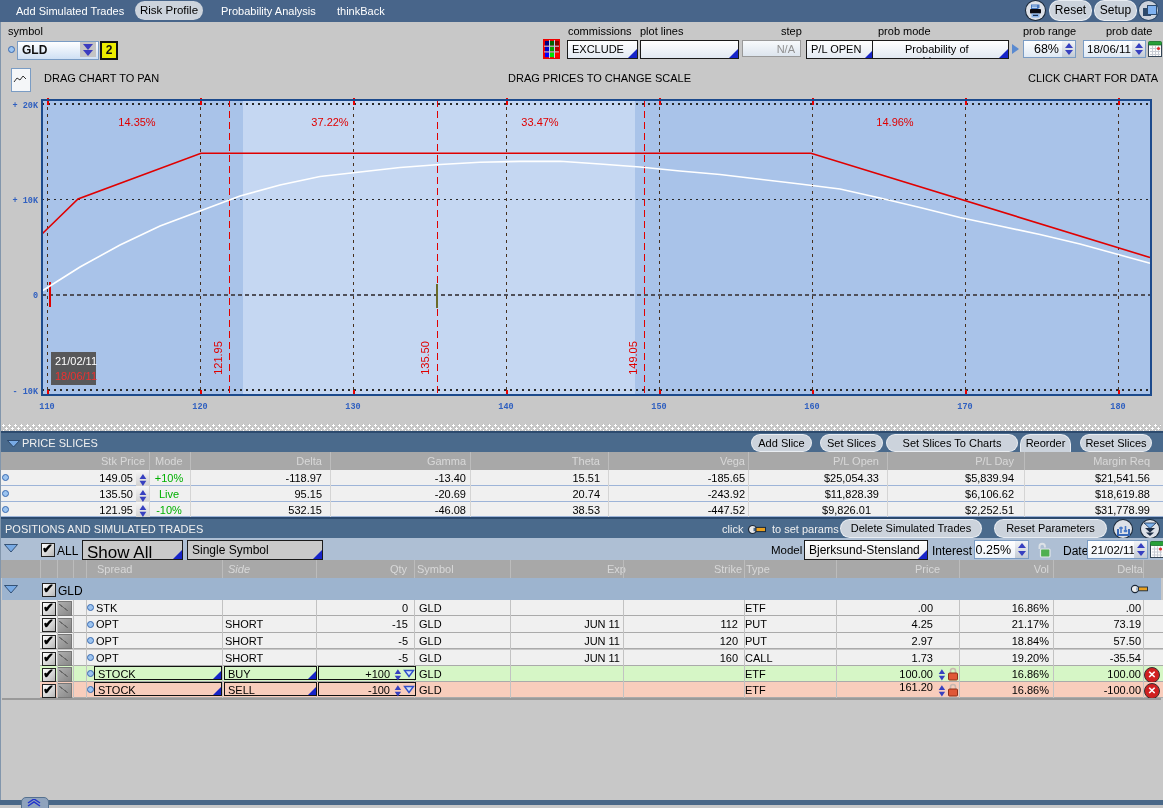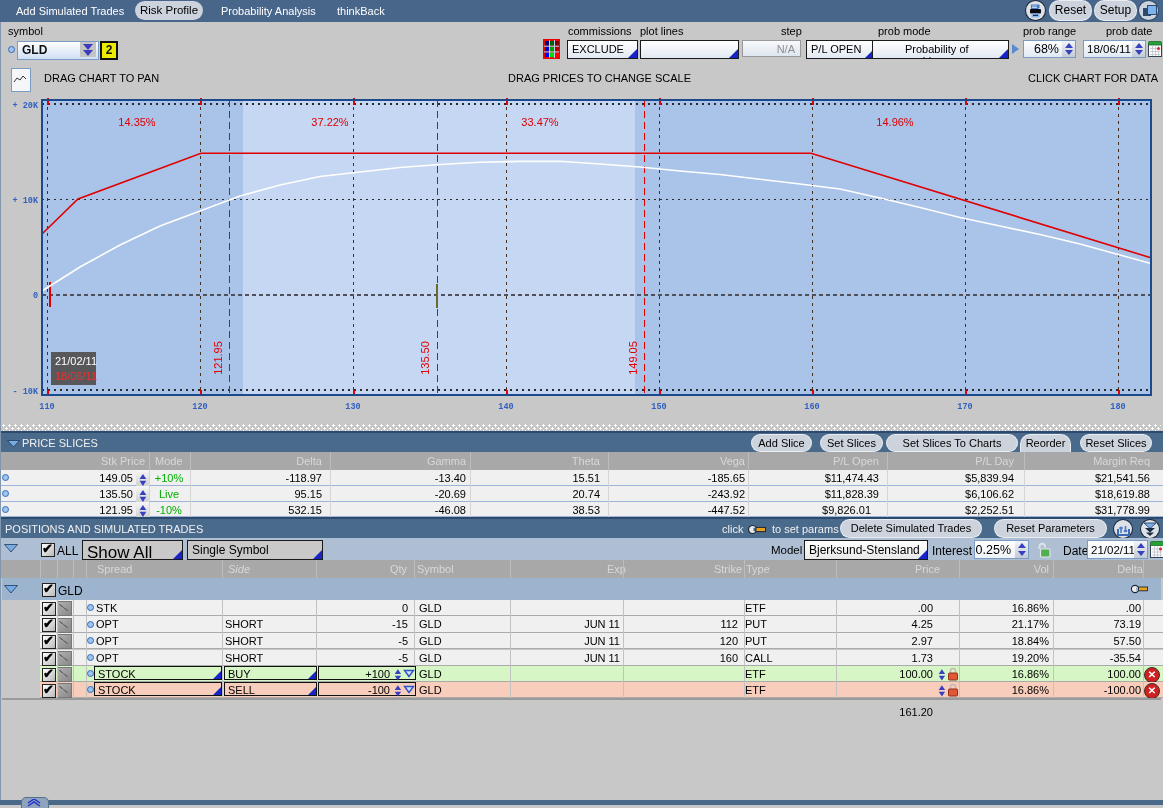--- a/index.html
+++ b/index.html
@@ -258,21 +258,21 @@
     <div class="abs" style="left:135.5px;top:470px;width:13px;height:16px;background:linear-gradient(#f6f6f6,#d2d2d2);"></div>
     <div class="spin" style="left:137px;top:471.5px;transform:scale(0.85);">
       <div class="up"></div>
       <div class="dn"></div>
     </div>
     <div class="abs" style="left:148px;top:472px;width:42px;text-align:center;font-size:11px;color:#00b000;">+10%</div>
     <div class="cellr" style="right:841px;top:472px;">-118.97</div>
     <div class="cellr" style="right:697px;top:472px;">-13.40</div>
     <div class="cellr" style="right:563px;top:472px;">15.51</div>
     <div class="cellr" style="right:418px;top:472px;">-185.65</div>
-    <div class="cellr" style="right:284px;top:472px;">$11,474.43</div>
+    <div class="cellr" style="right:284px;top:472px;">$25,054.33</div>
     <div class="cellr" style="right:149px;top:472px;">$5,839.94</div>
     <div class="cellr" style="right:13px;top:472px;">$21,541.56</div>
     <div class="abs" style="left:148.5px;top:470px;width:1px;height:16px;background:#d4d4d4;"></div>
     <div class="abs" style="left:190px;top:470px;width:1px;height:16px;background:#d4d4d4;"></div>
     <div class="abs" style="left:330px;top:470px;width:1px;height:16px;background:#d4d4d4;"></div>
     <div class="abs" style="left:470px;top:470px;width:1px;height:16px;background:#d4d4d4;"></div>
     <div class="abs" style="left:608px;top:470px;width:1px;height:16px;background:#d4d4d4;"></div>
     <div class="abs" style="left:748px;top:470px;width:1px;height:16px;background:#d4d4d4;"></div>
     <div class="abs" style="left:887px;top:470px;width:1px;height:16px;background:#d4d4d4;"></div>
     <div class="abs" style="left:1024px;top:470px;width:1px;height:16px;background:#d4d4d4;"></div>
@@ -608,21 +608,21 @@
     <div class="cellr" style="right:773px;top:683.5px;">-100</div>
     <div class="spin" style="left:392px;top:682.5px;transform:scale(0.8);">
       <div class="up"></div>
       <div class="dn"></div>
     </div>
     <svg class="abs" style="left:403px;top:685px;" width="12" height="9">
       <path d="M1.5 1.5 L10.5 1.5 L6 7.5 Z" fill="#cfe2f8" stroke="#3050c8" stroke-width="1.4"></path>
     </svg>
     <div class="celll" style="left:419px;top:683.5px;">GLD</div>
     <div class="celll" style="left:745px;top:683.5px;">ETF</div>
-    <div class="cellr" style="right:230px;top:706px;">161.20</div>
+    <div class="cellr" style="right:230px;top:681px;">161.20</div>
     <div class="spin" style="left:936px;top:682.5px;transform:scale(0.8);">
       <div class="up"></div>
       <div class="dn"></div>
     </div>
     <svg class="abs" style="left:947px;top:683px;" width="12" height="14">
       <path d="M3.5 6 V4 A2.5 2.5 0 0 1 8.5 4 V6" fill="none" stroke="#c8b8b0" stroke-width="1.6"></path>
       <rect x="1.5" y="6" width="9" height="7" rx="1" fill="#e05838" stroke="#903018" stroke-width="1"></rect>
     </svg>
     <div class="cellr" style="right:114px;top:683.5px;">16.86%</div>
     <div class="cellr" style="right:22px;top:683.5px;">-100.00</div>

